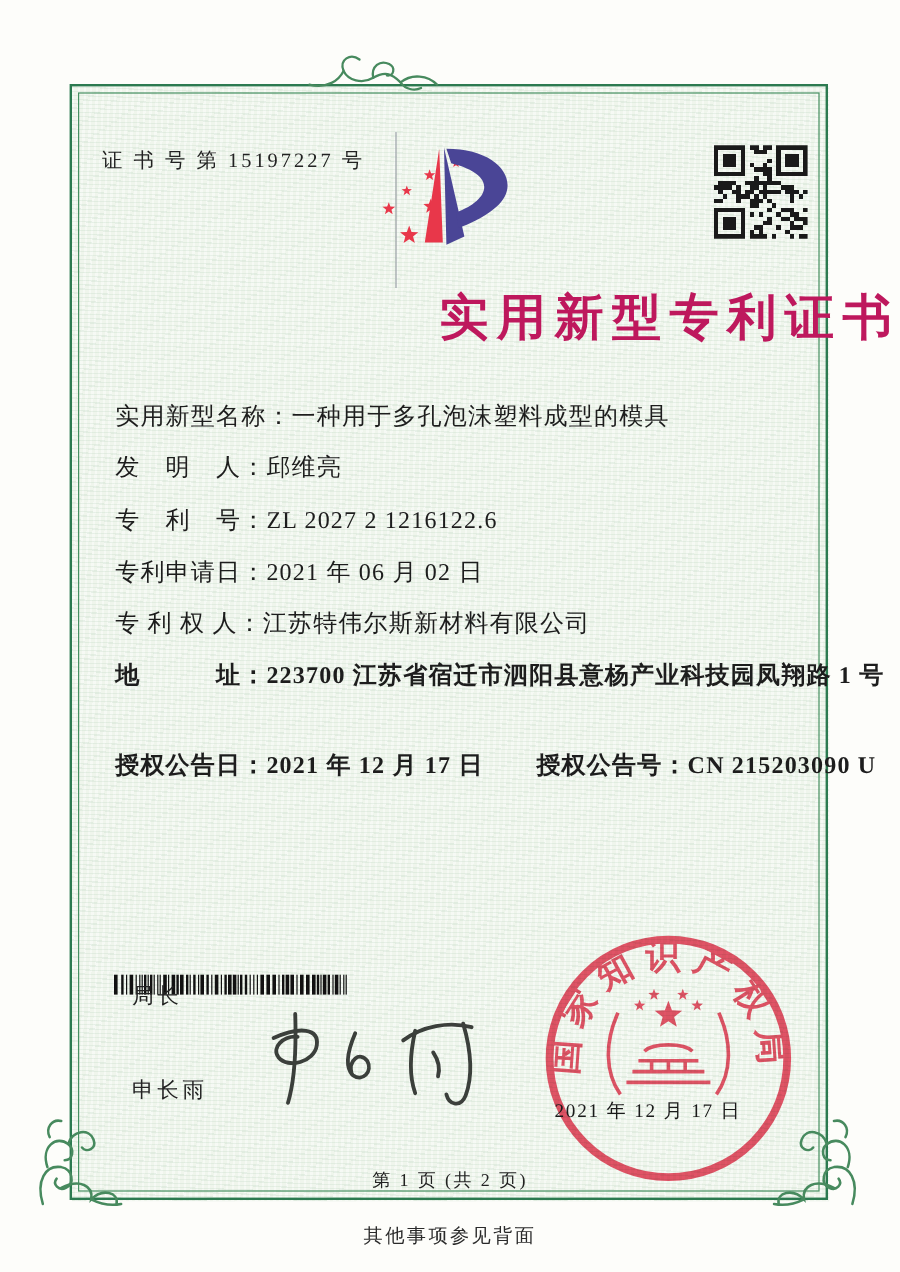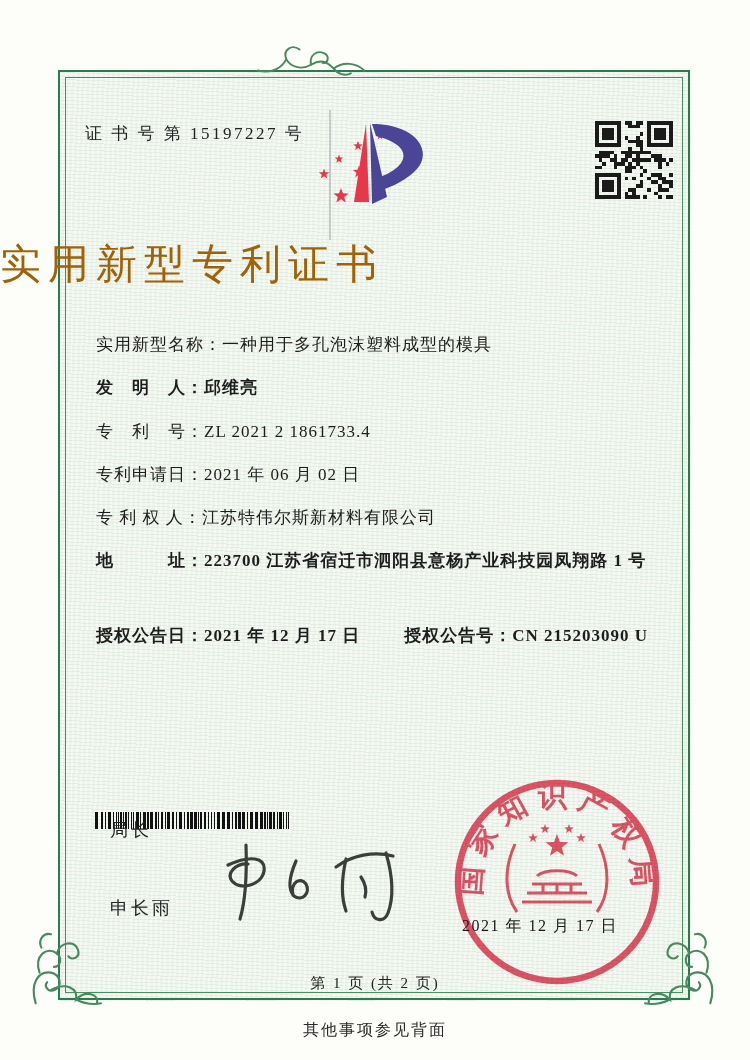--- a/index.html
+++ b/index.html
@@ -24,24 +24,24 @@
   }
   .frame-inner{
     left:65px;top:77px;width:618px;height:916px;
     border:1px solid #479062;box-sizing:border-box;
   }
   .orn{pointer-events:none;}
   .cert-no{
     left:85px;top:122px;font-size:17px;letter-spacing:2.5px;color:#222;
   }
   .title{
-    left:0;right:0;top:237px;text-align:left;
-    font-size:41px;font-weight:normal;letter-spacing:7px;color:#a16207;
-  }
-  .row{left:96px;font-size:17px;letter-spacing:1px;color:#1d1d1d;white-space:nowrap;}
+    left:0;right:0;top:237px;text-align:right;
+    font-size:41px;font-weight:bold;letter-spacing:7px;color:#be185d;
+  }
+  .row{left:96px;font-size:20px;letter-spacing:1px;color:#1d1d1d;white-space:nowrap;text-align:right;}
   .row .lbl{display:inline-block;min-width:106px;}
   .row .lbl2{display:inline-block;margin-left:44px;}
   .notice{
     left:96px;width:562px;font-size:17px;line-height:33px;color:#222;
     text-align:justify;
   }
   .notice p{margin:0;text-indent:2em;}
   .barcode{left:95px;top:812px;}
   .director{left:110px;font-size:18px;letter-spacing:3px;color:#222;}
   .signature{left:198px;top:833px;}
@@ -318,25 +318,25 @@
     <rect x="6" y="18" width="1" height="1" fill="#1a1a1a"></rect>
     <rect x="6" y="19" width="1" height="1" fill="#1a1a1a"></rect>
     <rect x="6" y="20" width="1" height="1" fill="#1a1a1a"></rect>
   </svg>
 
 <div class="abs title">实用新型专利证书</div>
 
 <div class="abs row" style="top:333px;">
   <span class="lbl">实用新型名称：</span><span>一种用于多孔泡沫塑料成型的模具</span>
 </div>
-<div class="abs row" style="top:376px;font-weight:bold;">
+<div class="abs row" style="top:376px;">
   <span class="lbl">发　明　人：</span><span>邱维亮</span>
 </div>
 <div class="abs row" style="top:420px;">
-  <span class="lbl">专　利　号：</span><span>ZL 2021 2 1861733.4</span>
+  <span class="lbl">专　利　号：</span><span>ZL 2027 2 1216122.6</span>
 </div>
 <div class="abs row" style="top:463px;">
   <span class="lbl">专利申请日：</span><span>2021 年 06 月 02 日</span>
 </div>
 <div class="abs row" style="top:506px;">
   <span class="lbl">专 利 权 人：</span><span>江苏特伟尔斯新材料有限公司</span>
 </div>
 <div class="abs row" style="top:549px;font-weight:bold;">
   <span class="lbl">地　　　址：</span><span>223700 江苏省宿迁市泗阳县意杨产业科技园凤翔路 1 号</span>
 </div>

